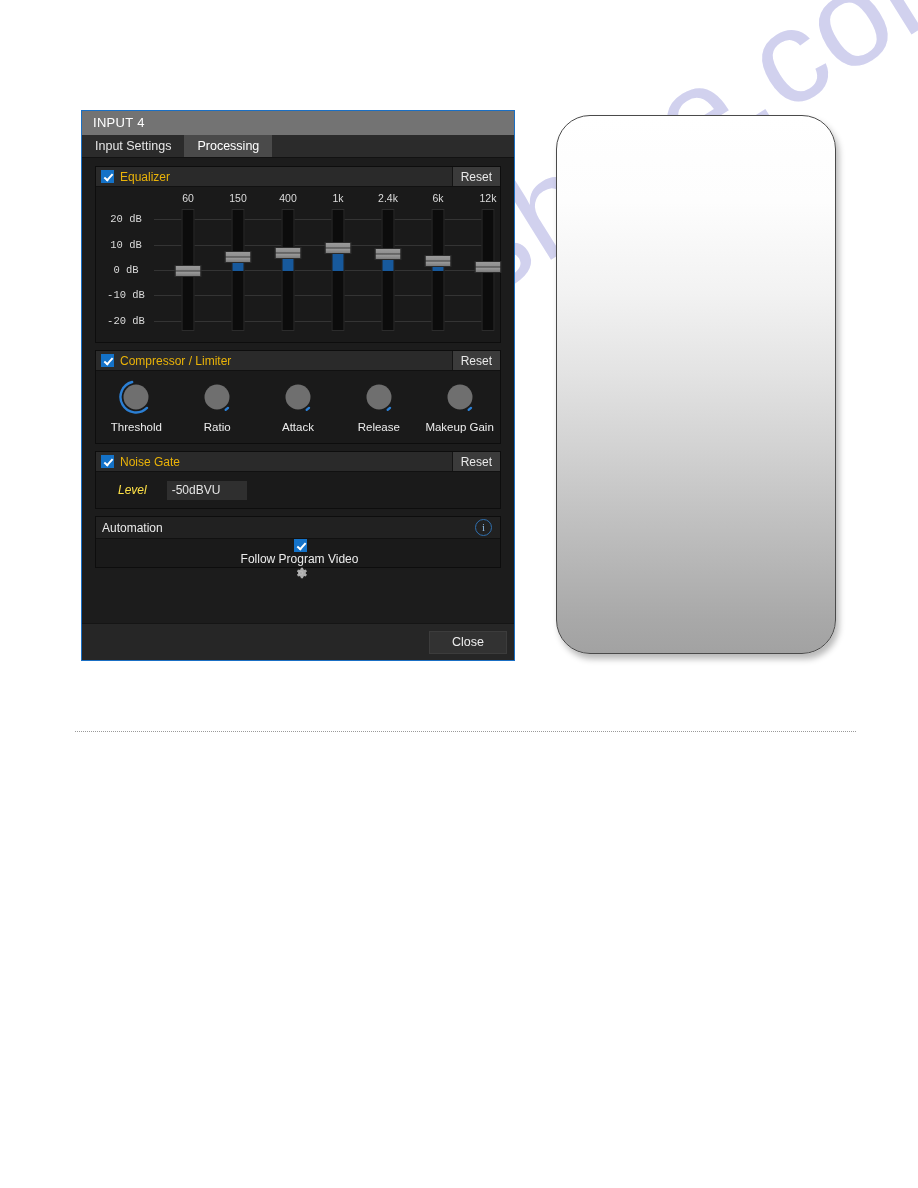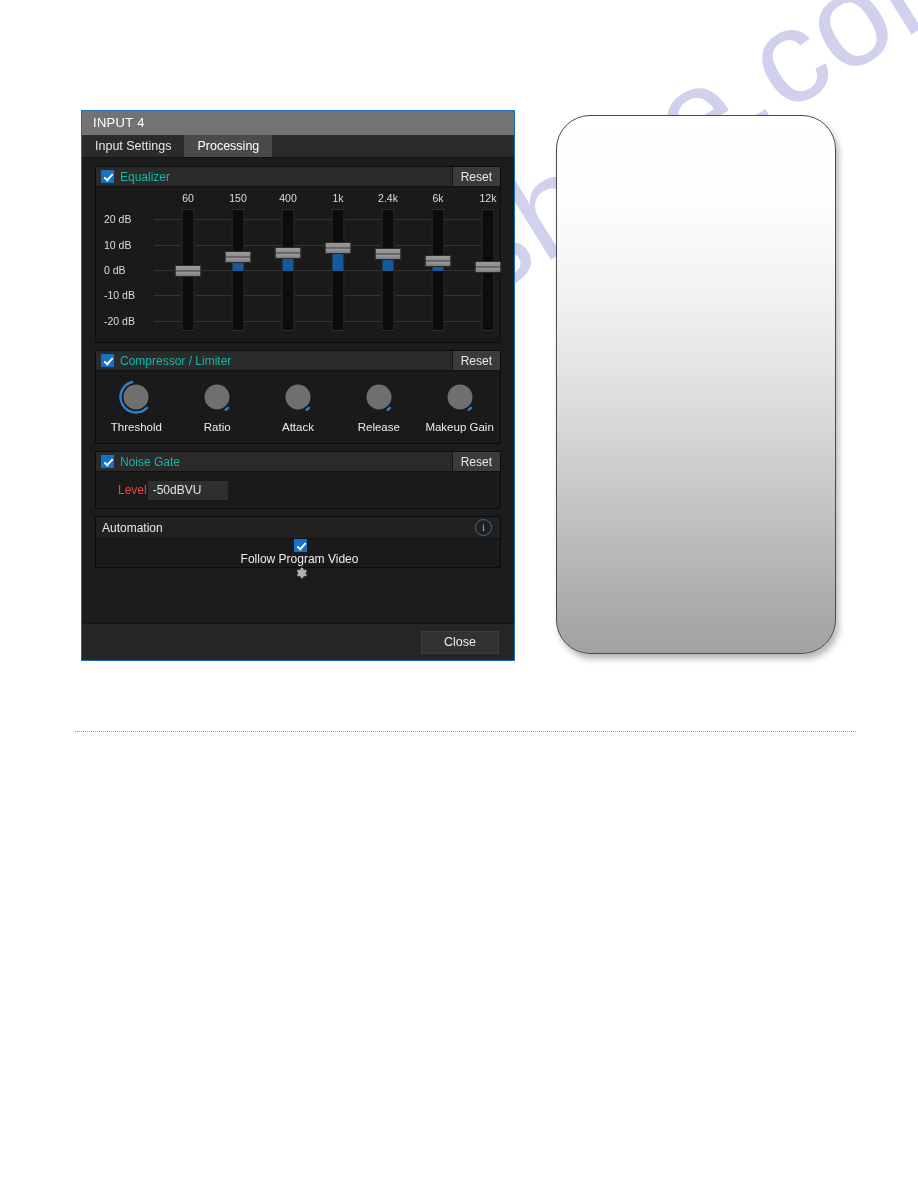--- a/index.html
+++ b/index.html
@@ -136,21 +136,21 @@
     height: 20px;
     display: flex;
     align-items: center;
     background: #2a2a2a;
     border-bottom: 1px solid #111111;
     box-sizing: border-box;
     padding-left: 5px;
   }
   .group-title {
     font-size: 12px;
-    color: #14b8a6;
+    color: #eab308;
     margin-left: 6px;
     flex: 1;
   }
   .reset-btn {
     font-size: 12px;
     color: #e9e9e9;
     background: #3b3b3b;
     border-left: 1px solid #141414;
     height: 100%;
     display: flex;
@@ -200,23 +200,24 @@
     top: 5px;
     white-space: nowrap;
   }
   .eq-dblabel {
     position: absolute;
     font-size: 10.5px;
     color: #dcdcdc;
     right: auto;
     left: 8px;
     width: 44px;
-    text-align: left;
+    text-align: center;
     transform: translateY(-50%);
     white-space: nowrap;
+    font-family: Liberation Mono, monospace;
   }
   .eq-gridline {
     position: absolute;
     left: 58px;
     right: 6px;
     height: 1px;
     background: #343434;
   }
   .eq-slider {
     position: absolute;
@@ -280,22 +281,23 @@
   
   .gate-body {
     height: 36px;
     display: flex;
     align-items: center;
     padding-left: 22px;
     box-sizing: border-box;
   }
   .gate-label {
     font-size: 12px;
-    color: #ef4444;
-    margin-right: 1px;
+    color: #fde047;
+    margin-right: 20px;
+    font-style: italic;
   }
   .gate-input {
     width: 80px;
     height: 19px;
     background: #2f2f2f;
     border: none;
     color: #e4e4e4;
     font-size: 12px;
     font-family: "Liberation Sans", sans-serif;
     padding: 0 5px;
@@ -351,21 +353,21 @@
     position: absolute;
     left: 0;
     right: 0;
     bottom: 0;
     height: 37px;
     background: #262626;
     border-top: 1px solid #151515;
     display: flex;
     align-items: center;
     justify-content: flex-end;
-    padding-right: 15px;
+    padding-right: 7px;
     box-sizing: border-box;
   }
   .close-btn {
     background: #323232;
     border: 1px solid #3c3c3c;
     color: #ededed;
     font-size: 12.5px;
     font-family: "Liberation Sans", sans-serif;
     width: 78px;
     height: 23px;

